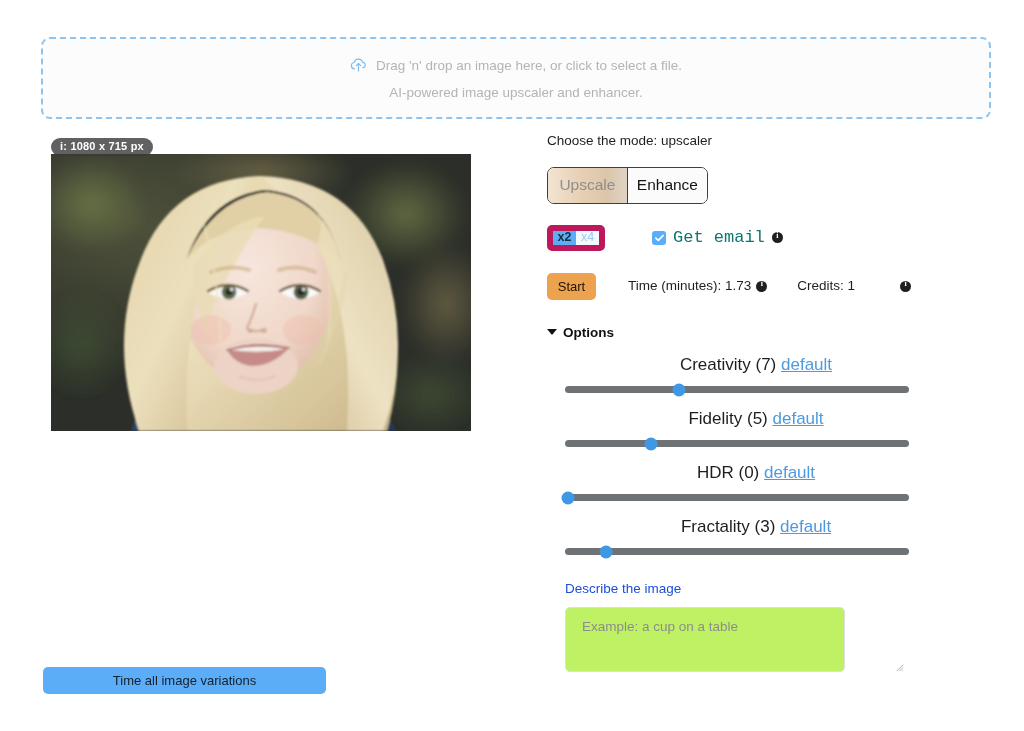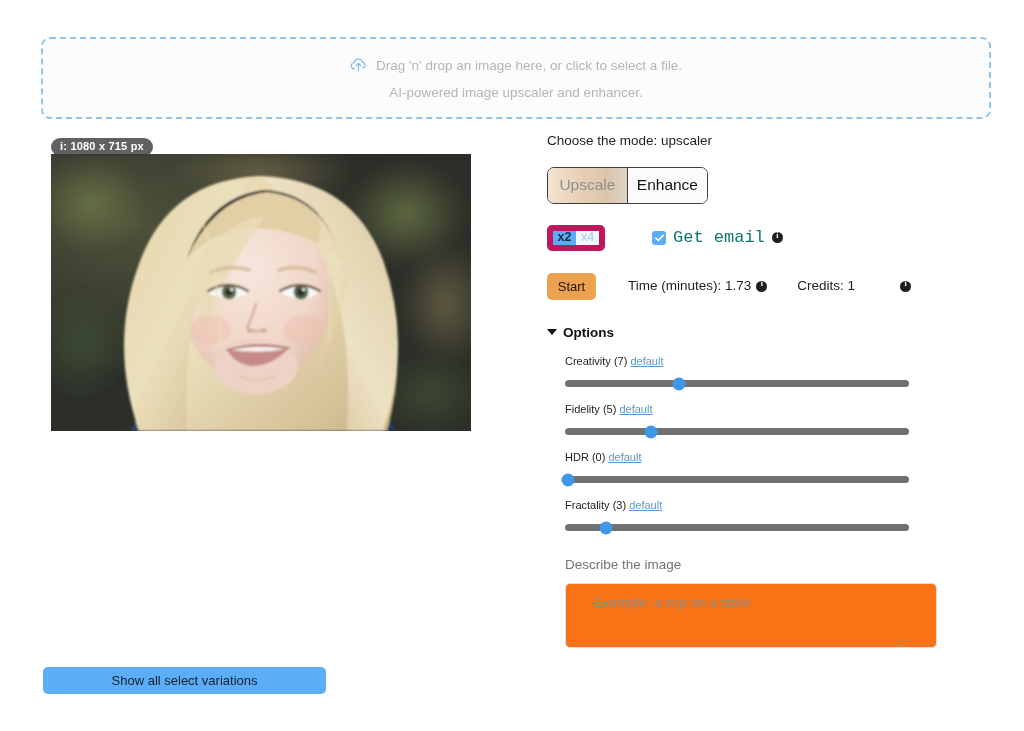--- a/index.html
+++ b/index.html
@@ -237,24 +237,25 @@
   }
   .caret {
     width: 0; height: 0;
     border-left: 5px solid transparent;
     border-right: 5px solid transparent;
     border-top: 6px solid #111111;
   }
 
   .slider-block { margin-left: 18px; margin-top: 17px; }
   .slider-label {
-    font-size: 11px;
+    font-size: 17px;
     color: #1e1e1e;
     line-height: 1;
     margin-bottom: 13px;
+    text-align: center;
   }
   .default-link {
     color: #4d9ae0;
     text-decoration: underline;
     cursor: pointer;
   }
   .track {
     position: relative;
     width: 344px;
     height: 7px;
@@ -269,35 +270,35 @@
     border-radius: 50%;
     background: #3e98e5;
     transform: translate(-50%,-50%);
     cursor: pointer;
   }
 
   .describe-label {
     margin-left: 18px;
     margin-top: 27px;
     font-size: 13.5px;
-    color: #737373;
+    color: #1d4ed8;
     line-height: 1;
   }
   .textarea {
     margin-left: 18px;
     margin-top: 11px;
-    width: 372px;
+    width: 280px;
     height: 65px;
     border: 1px solid #dedede;
     border-radius: 5px;
-    background: #f97316;
+    background: #bef264;
     font-size: 13.5px;
     font-family: "Liberation Sans", sans-serif;
     color: #1e1e1e;
-    padding: 11px 28px;
+    padding: 11px 16px;
     box-sizing: border-box;
     resize: none;
     outline: none;
   }
   .textarea::placeholder { color: #8d8d8d; }
   .ta-wrap { position: relative; width: 362px; }
   .resize-grip {
     position: absolute;
     right: 5px;
     bottom: 4px;
@@ -435,21 +436,21 @@
 
         <path d="M150 60 Q168 120 170 190" stroke="#f2e3b8" stroke-width="3" fill="none" opacity="0.55"></path>
         <path d="M268 58 Q282 118 278 188" stroke="#f2e3b8" stroke-width="3" fill="none" opacity="0.5"></path>
         <path d="M296 120 Q286 170 268 210" stroke="#e9d7a6" stroke-width="4" fill="none" opacity="0.45"></path>
       </g>
       <rect width="420" height="277" fill="#9fb0c0" opacity="0.06"></rect>
     </svg>
   </div>
 </div>
 
-<button class="variations-btn">Show all select variations</button>
+<button class="variations-btn">Time all image variations</button>
 
 <div class="controls">
 
   <div class="mode-label">Choose the mode: upscaler</div>
 
   <div class="mode-switch">
     <button class="mode-btn active">Upscale</button>
     <button class="mode-btn inactive">Enhance</button>
   </div>
 

